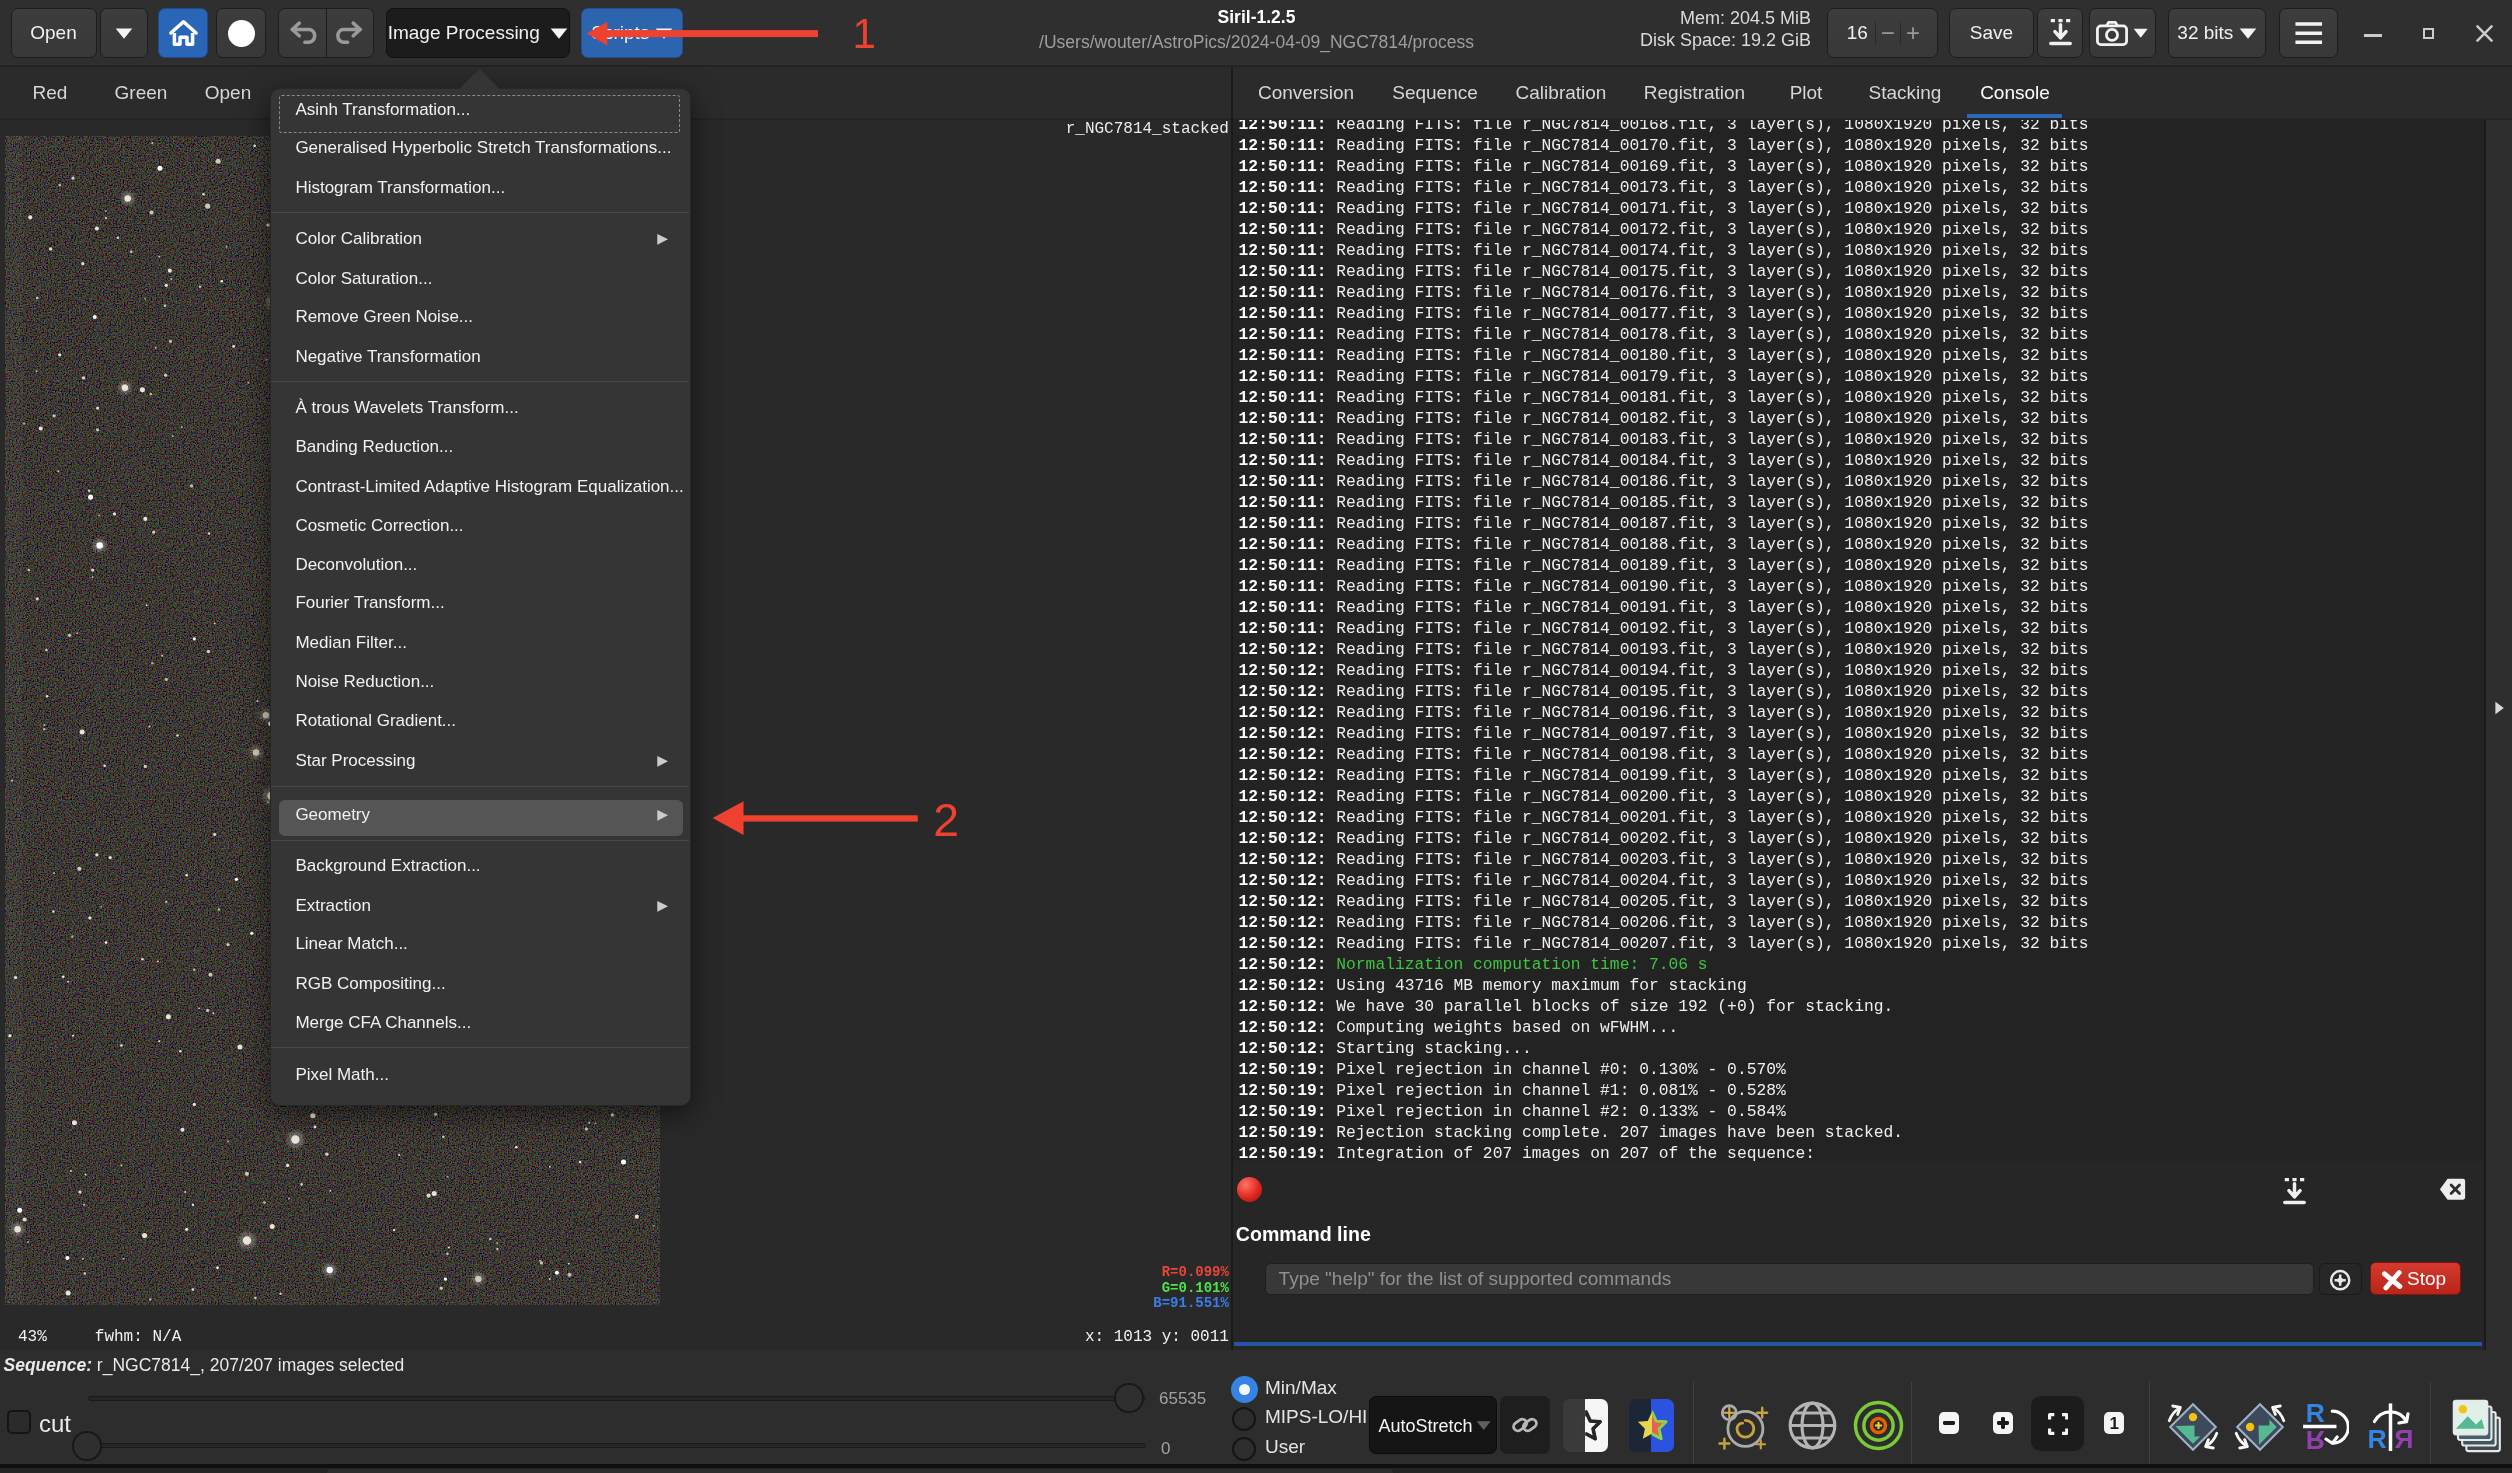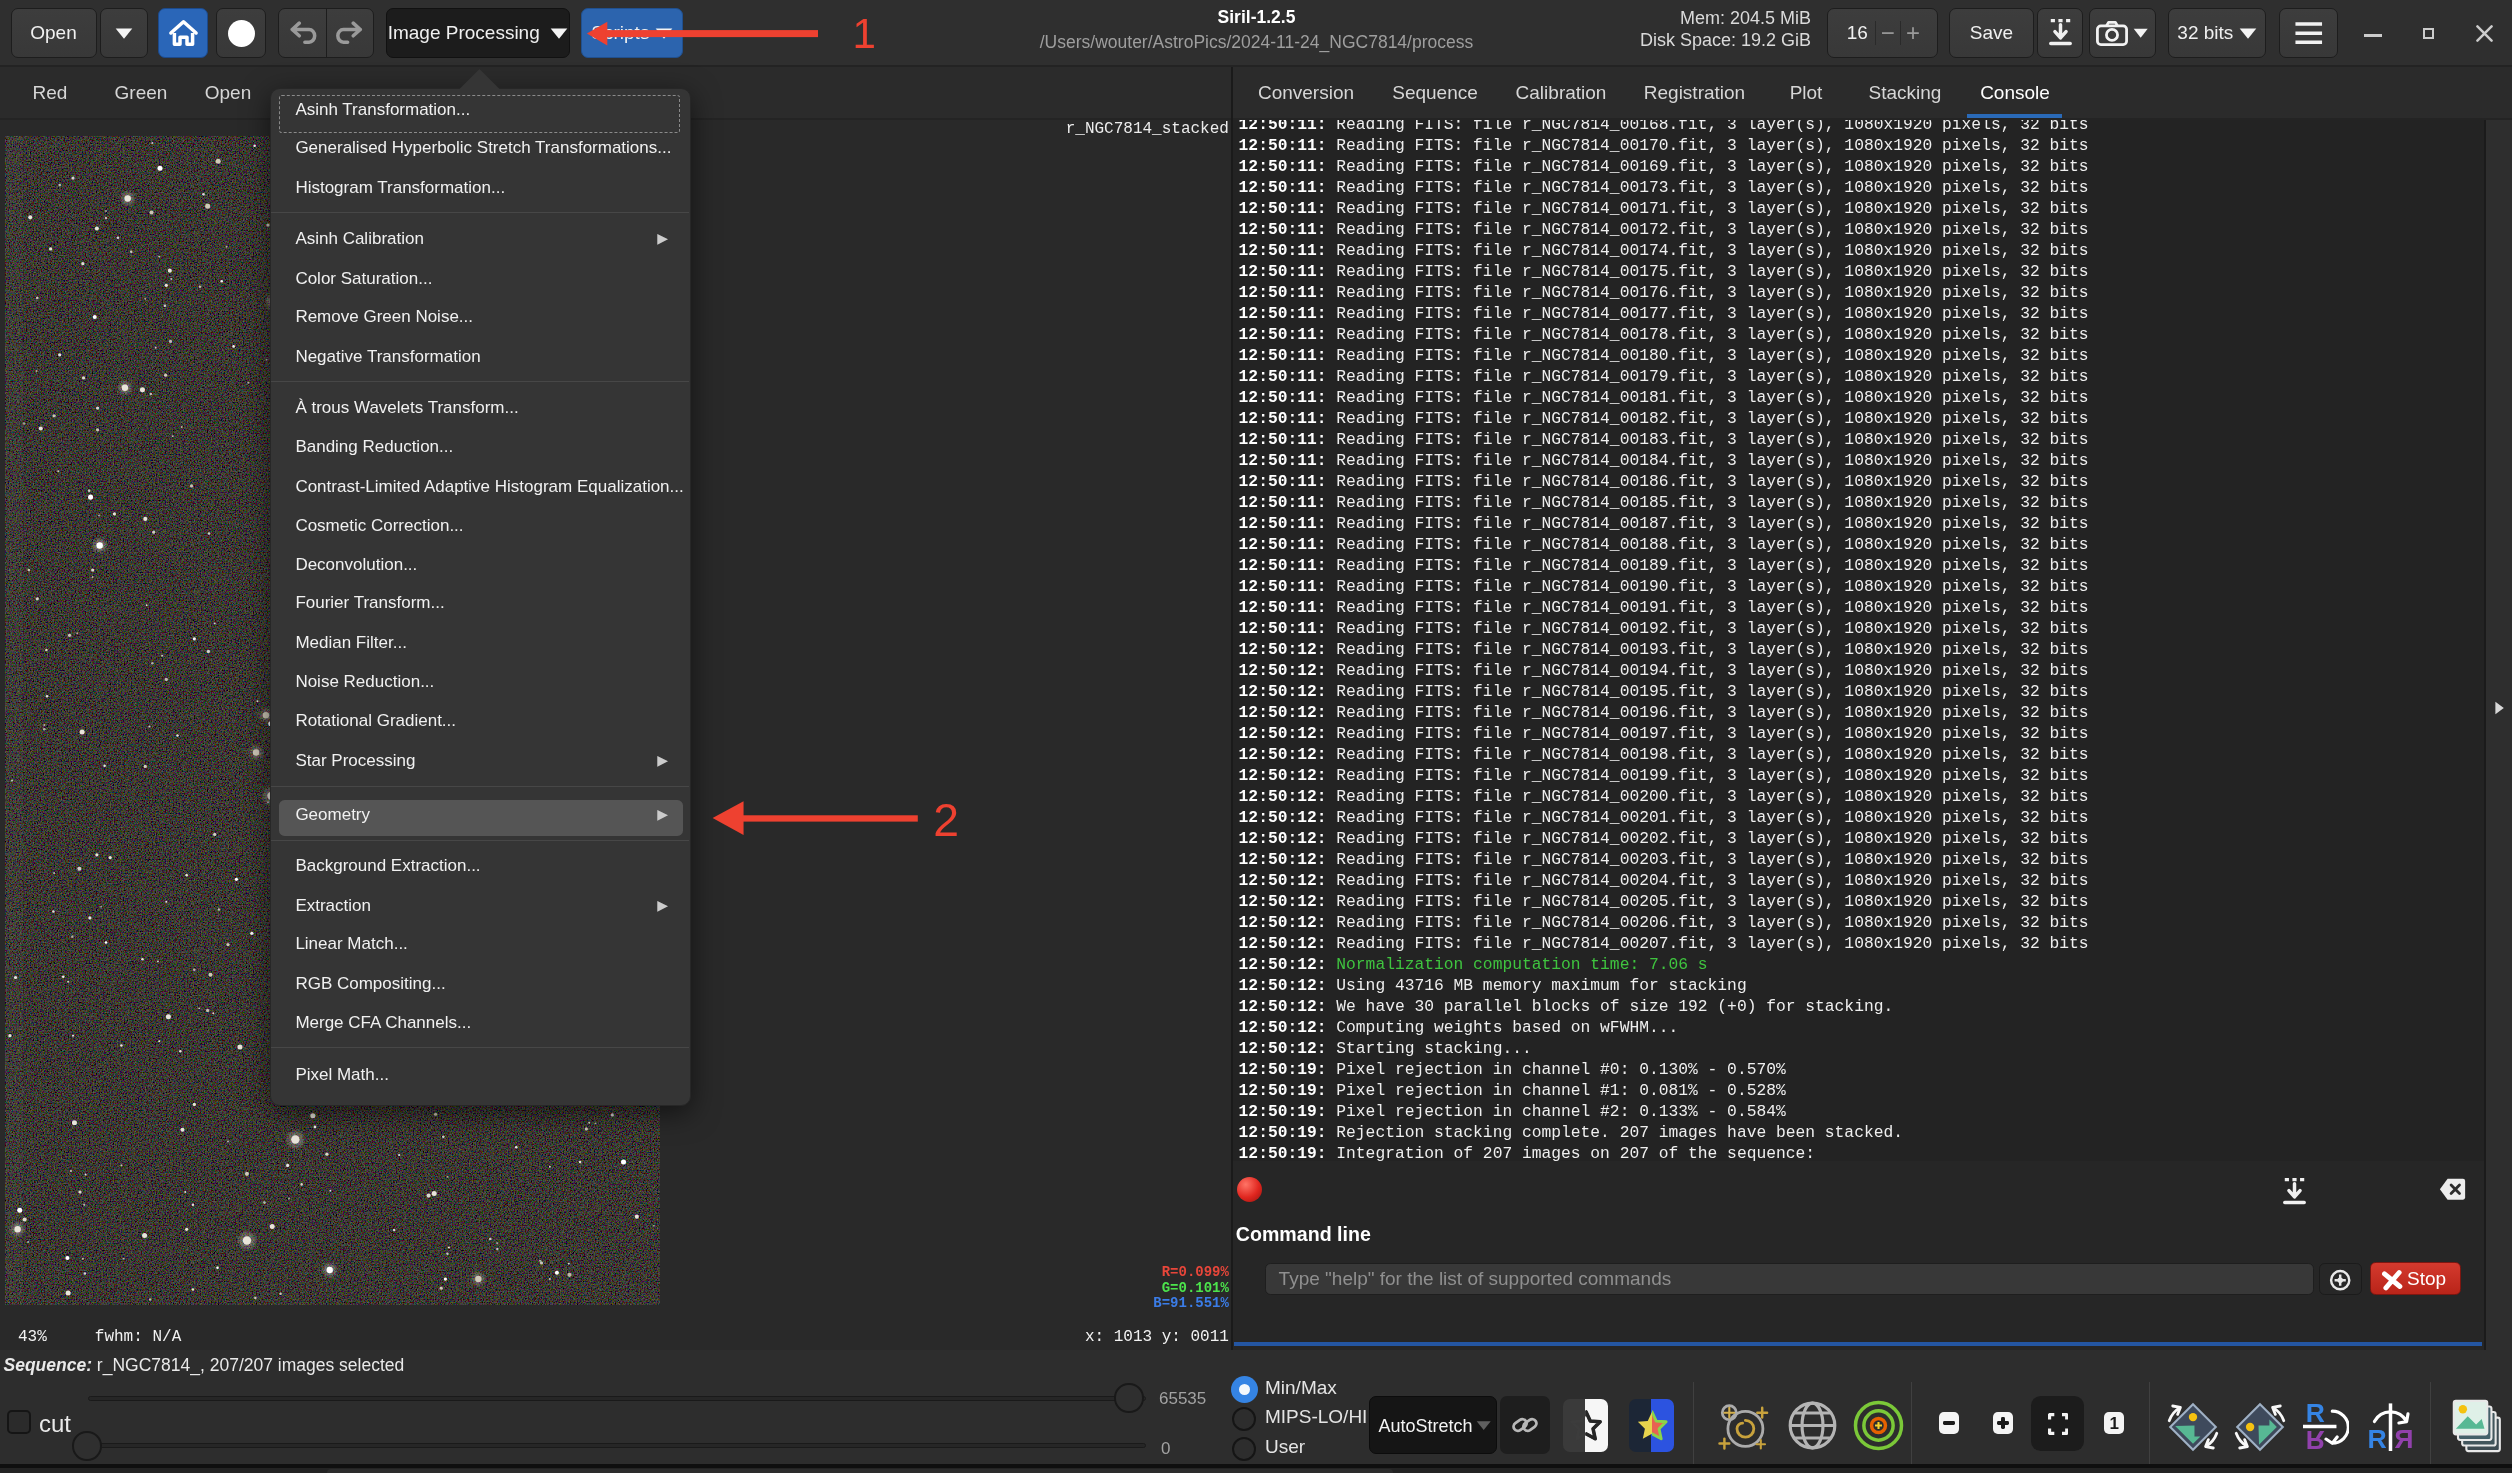--- a/index.html
+++ b/index.html
@@ -678,21 +678,21 @@
           <path d="M1 2 L25 2 L13 17 Z" fill="#f4f4f4"></path>
         </svg></div>
 
   <svg class="r" style="left:582px; top:18px;" width="295" height="34" viewBox="0 0 420 48">
     <path d="M7 22 L36 5 L36 39 Z" fill="#ee4130"></path>
     <rect x="34" y="17" width="302" height="10" fill="#ee4130"></rect>
     <text x="385" y="43" font-size="60" fill="#ee4130" font-family="Liberation Sans">1</text>
   </svg>
   <div class="r" style="left:912px; top:7px; width:689px; text-align:center;">
     <div style="font-size:17.5px; font-weight:bold; color:#ffffff;">Siril-1.2.5</div>
-    <div style="font-size:17.5px; color:#9e9e9e; margin-top:4.2px;">/Users/wouter/AstroPics/2024-11-24_NGC7814/process</div>
+    <div style="font-size:17.5px; color:#9e9e9e; margin-top:4.2px;">/Users/wouter/AstroPics/2024-04-09_NGC7814/process</div>
   </div>
   <div class="r" style="right:701px; top:7px; text-align:right; font-size:18px; color:#dadada; line-height:22.4px;">Mem: 204.5 MiB<br>Disk Space: 19.2 GiB</div>
   <div class="tbtn" style="left:1827px; width:111px; padding:12px;">
     <div style="width:45px;text-align:center;font-size:19px;">16</div>
     <div style="width:33px;height:100%;border-left:1.4px solid #2a2a2a;display:flex;align-items:center;justify-content:center;color:#9a9a9a;font-size:24px;">−</div>
     <div style="width:32px;height:100%;border-left:1.4px solid #2a2a2a;display:flex;align-items:center;justify-content:center;color:#9a9a9a;font-size:24px;">+</div>
   </div>
   <div class="tbtn" style="left:1949px; width:85px;">Save</div>
   <div class="tbtn" style="left:2037px; width:46px;">
         <svg width="25" height="28" viewBox="0 0 36 40">
@@ -746,21 +746,21 @@
         <span class="mlabel">Asinh Transformation...</span>
       </div>
 <div class="mitem" style="top:39px">
         <span class="mlabel">Generalised Hyperbolic Stretch Transformations...</span>
       </div>
 <div class="mitem" style="top:79px">
         <span class="mlabel">Histogram Transformation...</span>
       </div>
 <div class="msep" style="top:123px"></div>
 <div class="mitem" style="top:130px">
-        <span class="mlabel">Asinh Calibration</span>
+        <span class="mlabel">Color Calibration</span>
         <span class="marr">▶</span>
       </div>
 <div class="mitem" style="top:170px">
         <span class="mlabel">Color Saturation...</span>
       </div>
 <div class="mitem" style="top:208px">
         <span class="mlabel">Remove Green Noise...</span>
       </div>
 <div class="mitem" style="top:248px">
         <span class="mlabel">Negative Transformation</span>

